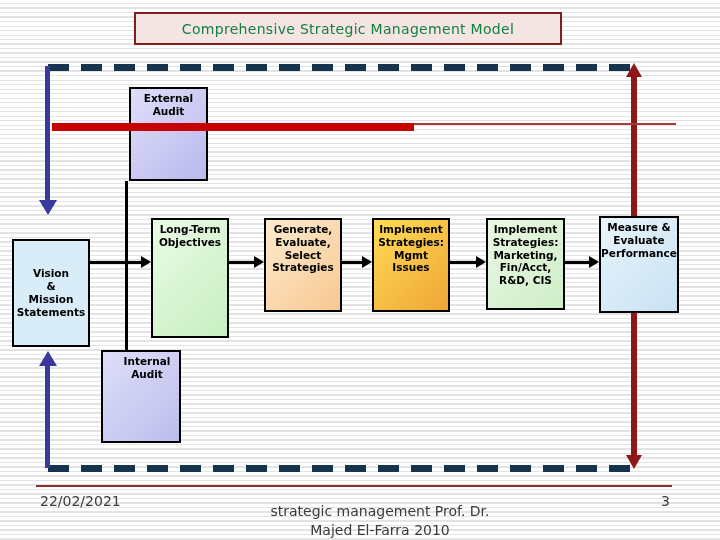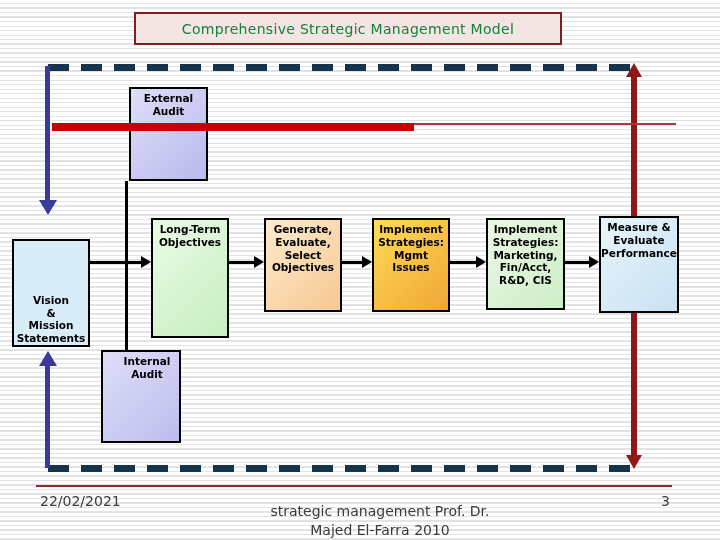--- a/index.html
+++ b/index.html
@@ -63,21 +63,21 @@
   
   .dbox{
     border:2px solid #000;box-sizing:border-box;z-index:3;
     display:flex;justify-content:center;
   }
   .dbox .box-label{
     white-space:pre-line;text-align:center;
     font-weight:bold;font-size:10.5px;line-height:1.22;color:#000;
     padding-top:3px;
   }
-  .vcenter{align-items:flex-end;}
+  .vcenter{align-items:center;}
   .vcenter .box-label{padding-top:0;}
 
   .ext-audit{left:101px;top:87px;width:79px;height:94px;
     background:linear-gradient(135deg,#dedef8 0%,#b9b9ee 100%);margin-left:28px;}
   .int-audit{left:101px;top:350px;width:80px;height:93px;
     background:linear-gradient(135deg,#dedef8 0%,#bdbdee 100%);padding-left:12px;}
   .vision{left:12px;top:239px;width:78px;height:108px;background:#d9edf8;}
   .lto{left:151px;top:218px;width:78px;height:120px;
     background:linear-gradient(135deg,#eafbe6 0%,#c7efc1 100%);}
   .gen{left:264px;top:218px;width:78px;height:94px;
@@ -159,21 +159,21 @@
 
   <div class="abs dbox lto">
     <div class="box-label">Long-Term
 Objectives</div>
   </div>
 
   <div class="abs dbox gen">
     <div class="box-label">Generate,
 Evaluate,
 Select
-Objectives</div>
+Strategies</div>
   </div>
 
   <div class="abs dbox impl1">
     <div class="box-label">Implement
 Strategies:
 Mgmt Issues</div>
   </div>
 
   <div class="abs dbox impl2">
     <div class="box-label">Implement

